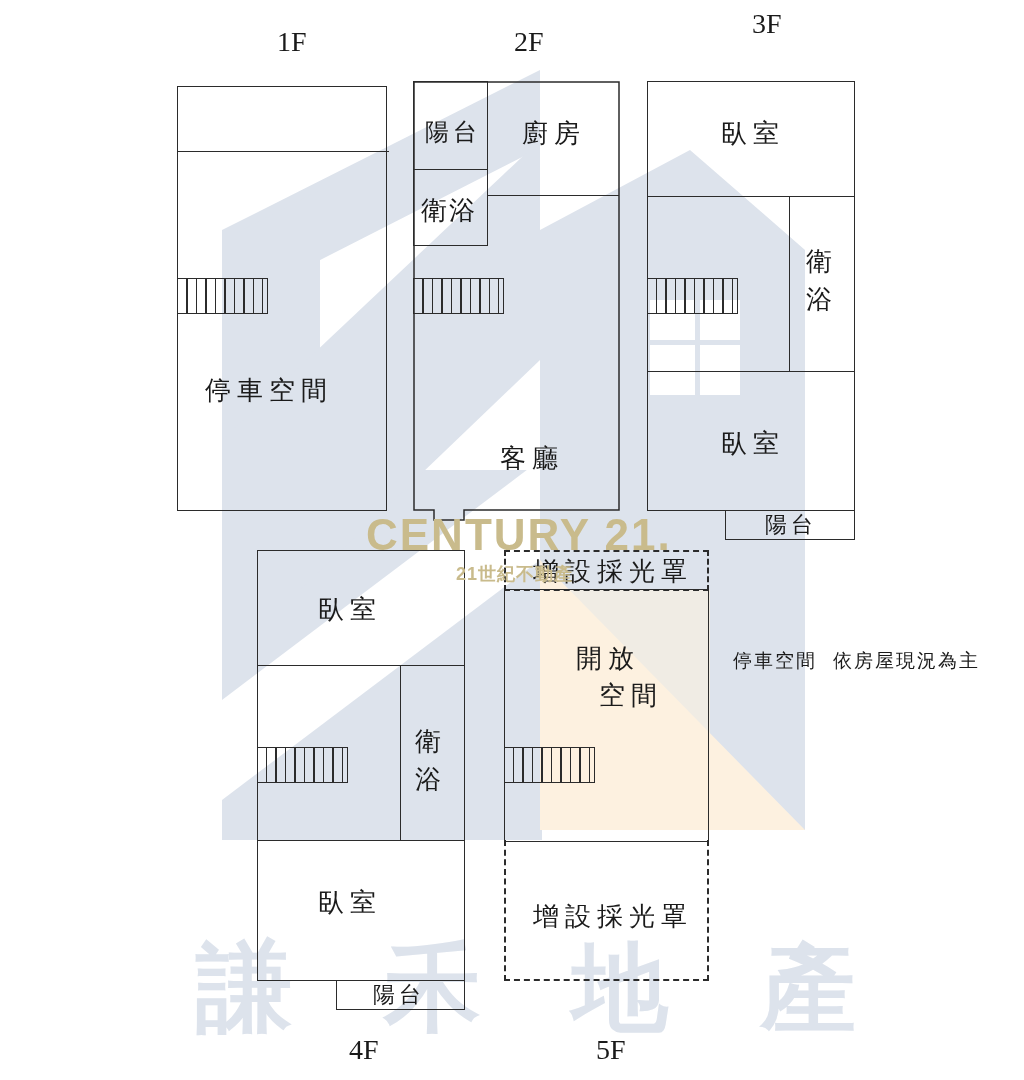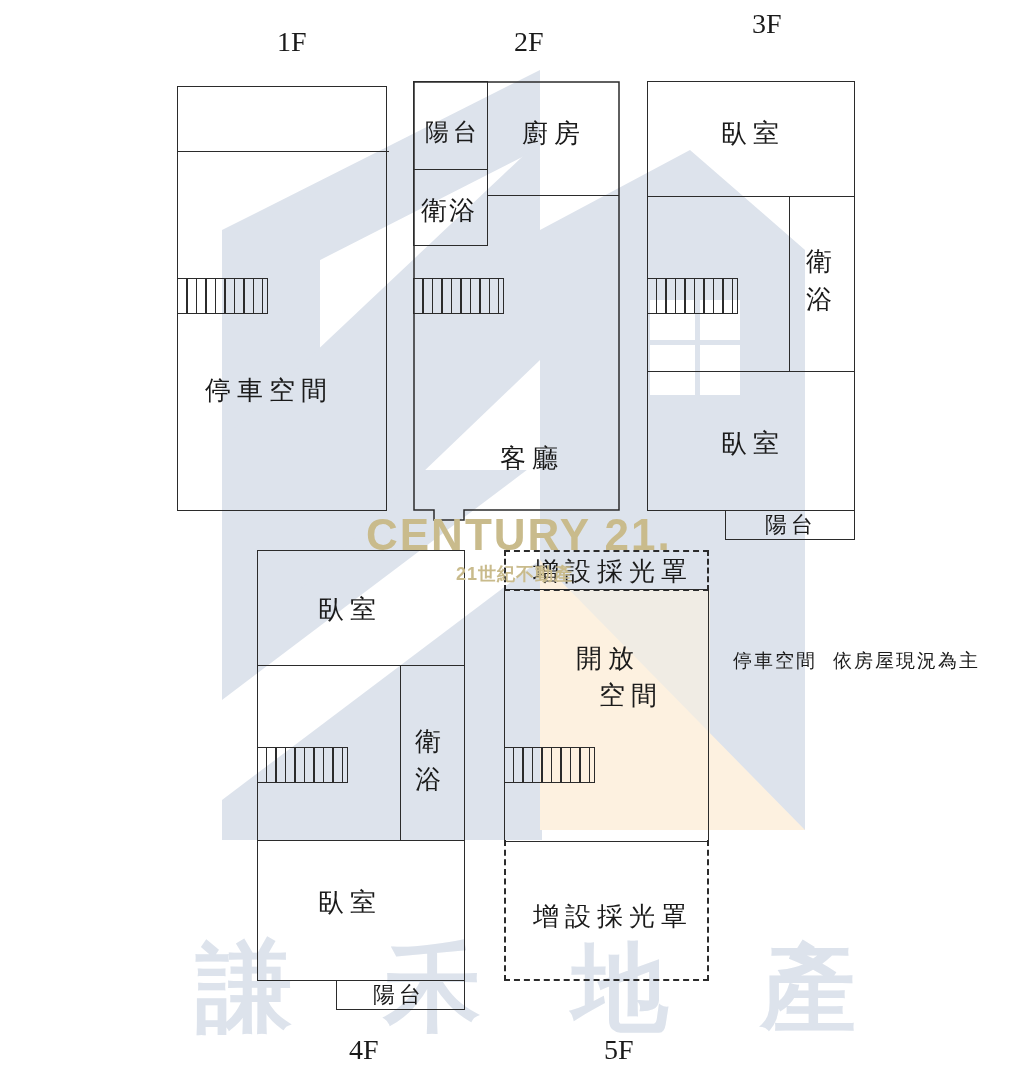--- a/index.html
+++ b/index.html
@@ -98,18 +98,18 @@
 <div class="floor" style="left:349px;top:1036px;">4F</div>
 
 <div class="box dashed" style="left:504px;top:550px;width:205px;height:41px;"></div>
 <div class="box" style="left:504px;top:589px;width:205px;height:253px;"></div>
 <div class="box dashed" style="left:504px;top:840px;width:205px;height:141px;border-top:none;"></div>
 <div class="stairs" style="left:504px;top:747px;width:91px;"></div>
 <div class="label" style="left:533px;top:558px;">增設採光罩</div>
 <div class="label" style="left:576px;top:645px;">開放</div>
 <div class="label" style="left:582px;top:682px;margin-left:17px;">空間</div>
 <div class="label" style="left:533px;top:903px;">增設採光罩</div>
-<div class="floor" style="left:596px;top:1036px;margin-left:8px;">5F</div>
+<div class="floor" style="left:596px;top:1036px;">5F</div>
 
 <div class="brand" style="left:366px;top:510px;font-size:44px;letter-spacing:2px;">CENTURY 21.</div>
 <div class="brand" style="left:456px;top:562px;font-size:18px;letter-spacing:1px;">21世紀不動產</div>
 
 <div class="note" style="left:733px;top:648px;white-space:pre;">停車空間  依房屋現況為主</div>
 
 </body></html>

